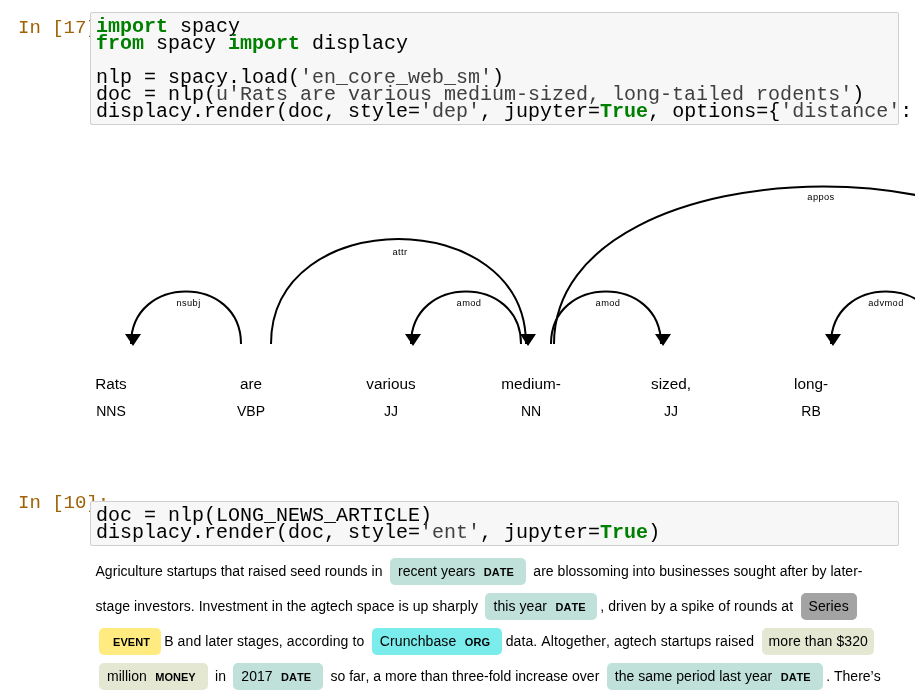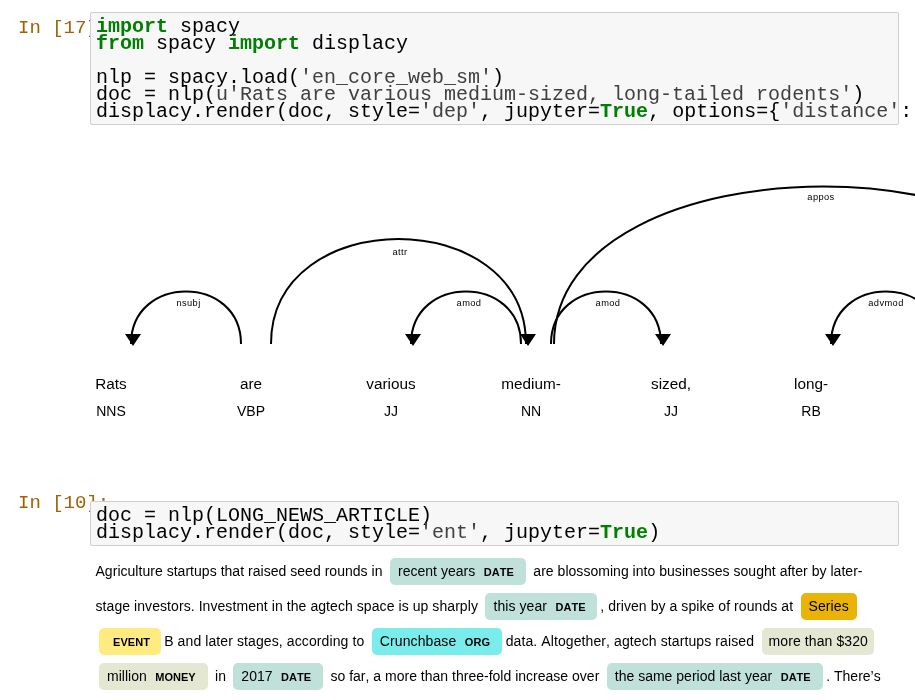--- a/index.html
+++ b/index.html
@@ -60,15 +60,15 @@
     <text x="671" y="283.5">JJ</text>
     <text x="811" y="283.5">RB</text>
   </g>
 </svg>
 
 <div class="prompt" style="top:495px;left:18px">In [10]:</div>
 <div class="cellbox" style="top:501px">doc = nlp(LONG_NEWS_ARTICLE)
 displacy.render(doc, style=<span class="str">'ent'</span>, jupyter=<span class="kw">True</span>)</div>
 
 <div class="eline" style="top:553.5px;letter-spacing:0.03px">Agriculture startups that raised seed rounds in <span class="ent" style="background:#bfe1d9">recent years<span class="etag">DATE</span></span> are blossoming into businesses sought after by later-</div>
-<div class="eline" style="top:588.5px;letter-spacing:0.07px">stage investors. Investment in the agtech space is up sharply <span class="ent" style="background:#bfe1d9;padding-right:11px">this year<span class="etag">DATE</span></span>, driven by a spike of rounds at <span class="ent" style="background:#eab308;padding:6px 8px">Series</span></div>
+<div class="eline" style="top:588.5px;letter-spacing:0.07px">stage investors. Investment in the agtech space is up sharply <span class="ent" style="background:#bfe1d9;padding-right:11px">this year<span class="etag">DATE</span></span>, driven by a spike of rounds at <span class="ent" style="background:#a3a3a3;padding:6px 8px">Series</span></div>
 <div class="eline" style="top:623.5px;letter-spacing:0.1px"><span class="ent" style="background:#ffeb80;padding:6px 10.5px 6px 14px"><span style="font-size:14px">​</span><span class="etag" style="margin-left:0;font-size:11px">EVENT</span></span>B and later stages, according to <span class="ent" style="background:#7aecec">Crunchbase<span class="etag">ORG</span></span>data. Altogether, agtech startups raised <span class="ent" style="background:#e4e7d2;padding:6px 6px 6px 7px">more than $320</span></div>
 <div class="eline" style="top:658.5px;letter-spacing:0.01px"><span class="ent" style="background:#e4e7d2">million<span class="etag">MONEY</span></span> in <span class="ent" style="background:#bfe1d9">2017<span class="etag">DATE</span></span> so far, a more than three-fold increase over <span class="ent" style="background:#bfe1d9">the same period last year<span class="etag">DATE</span></span>. There’s</div>
 
 </body></html>

